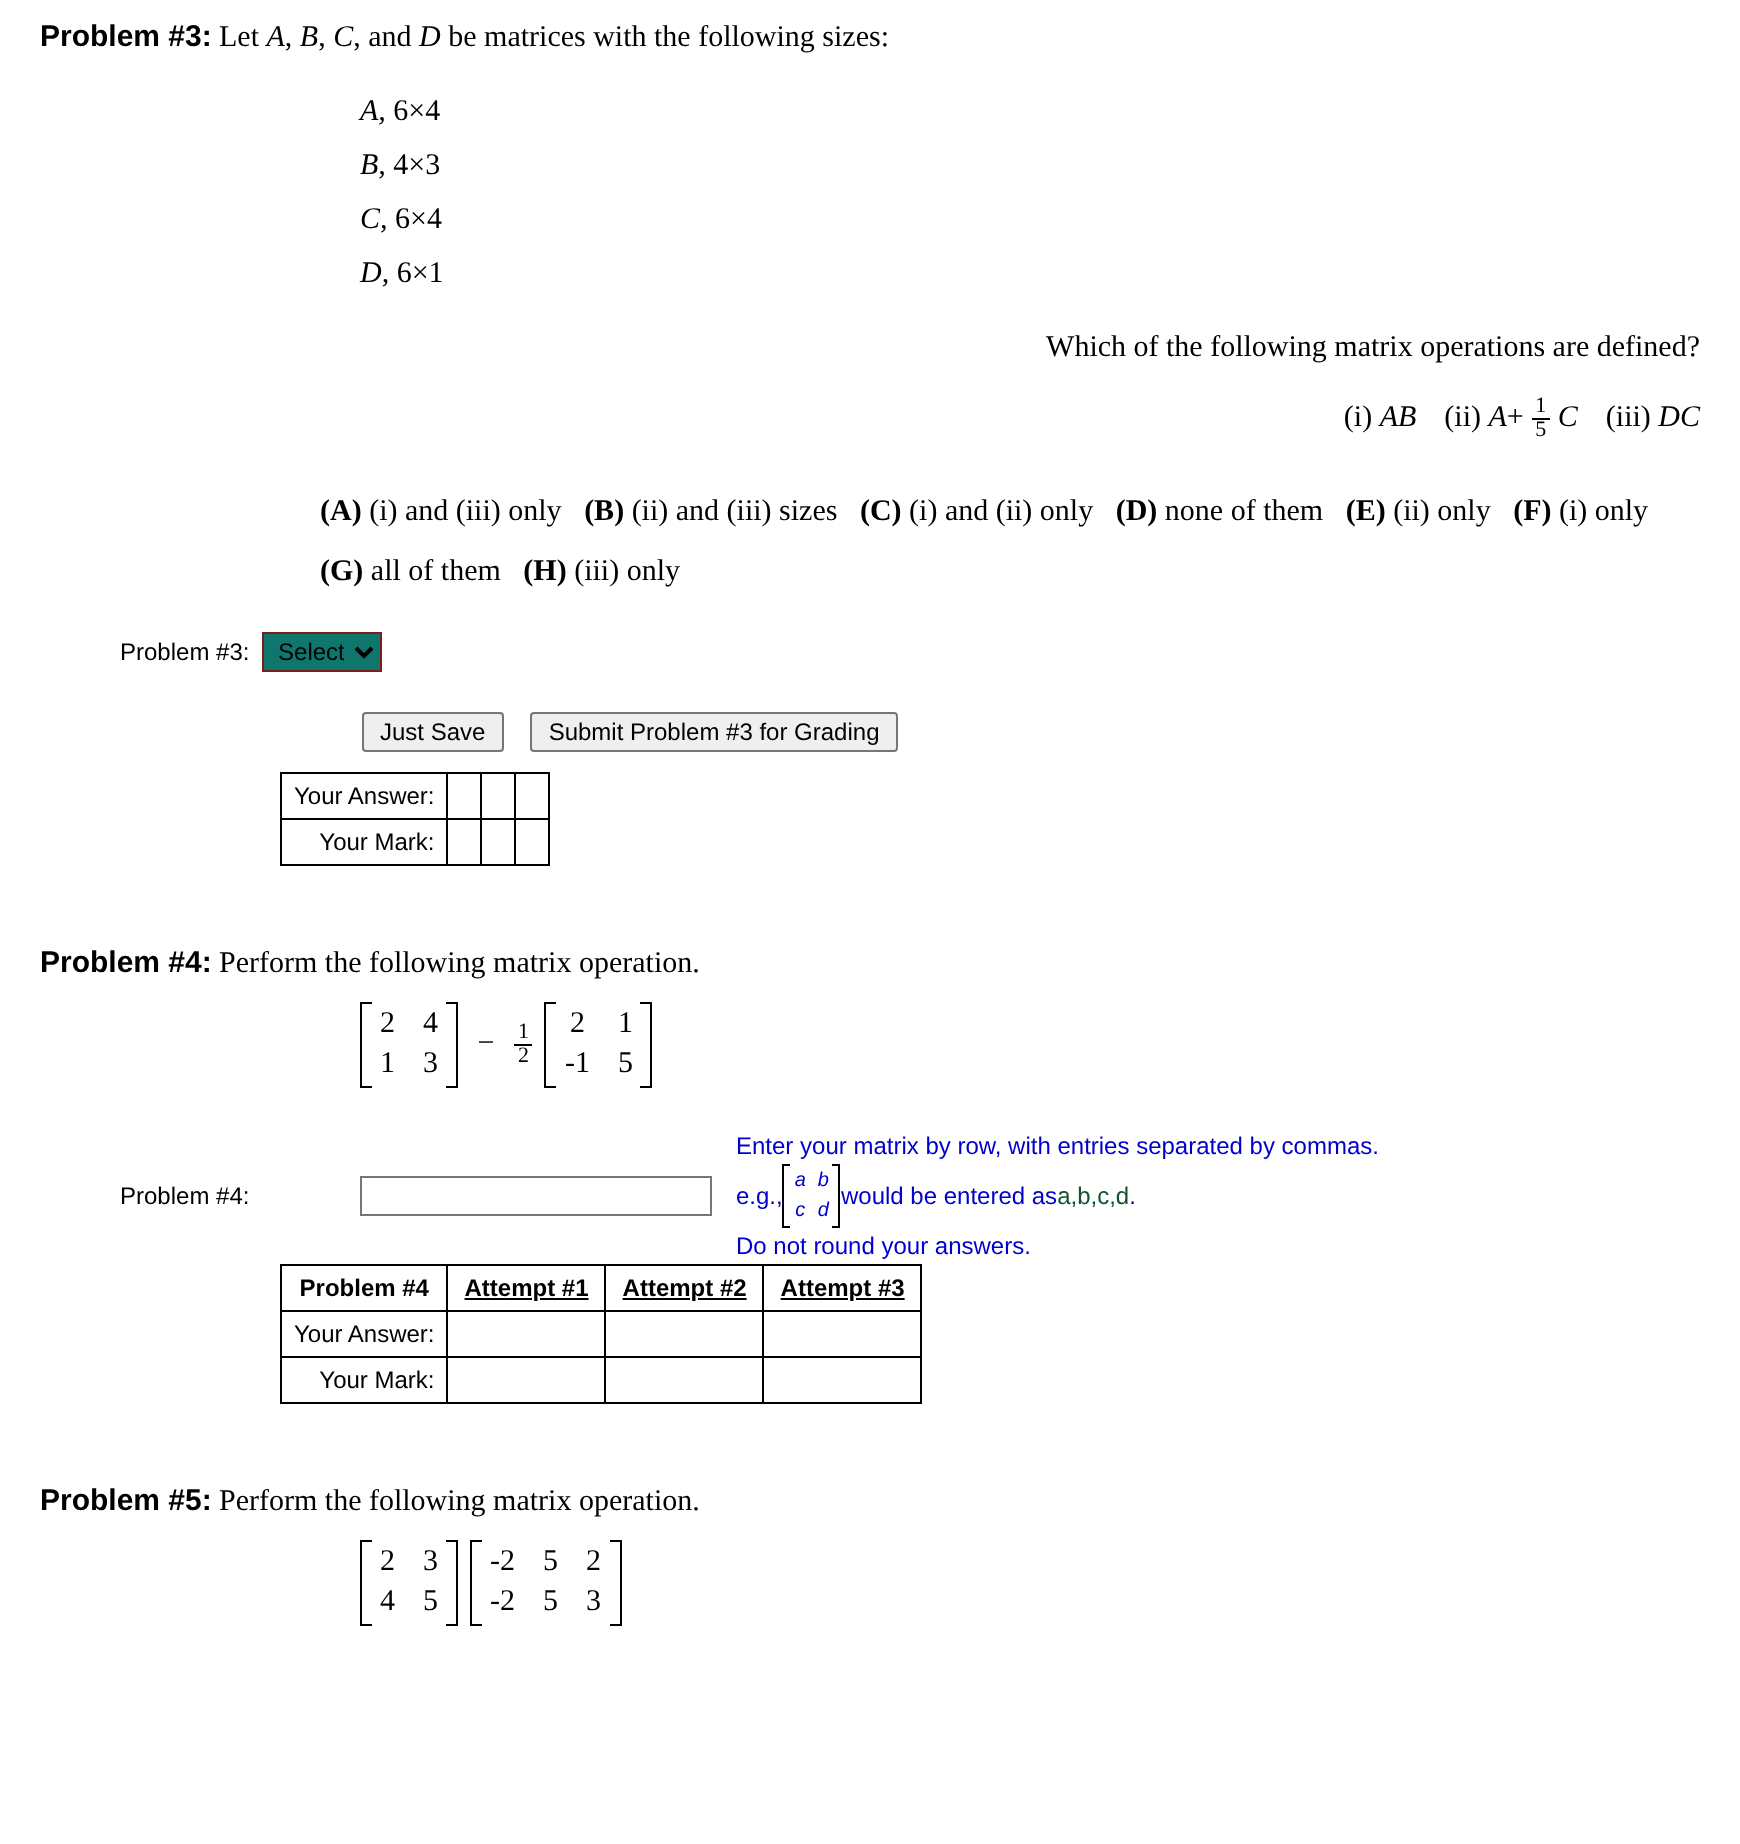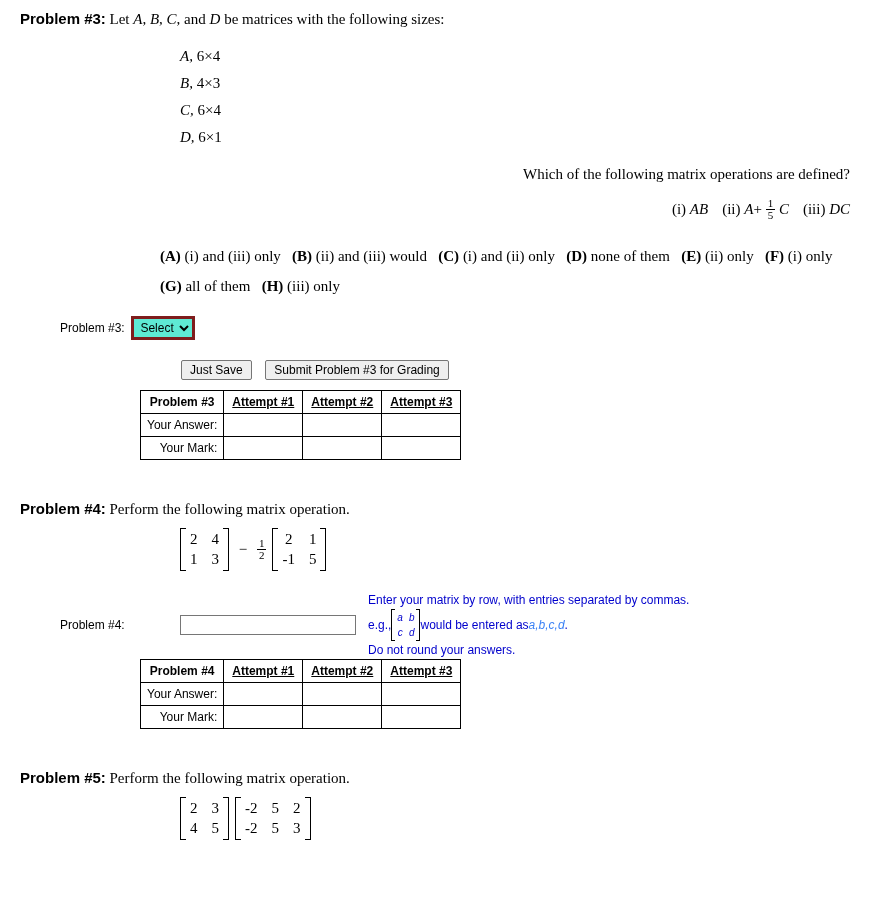--- a/index.html
+++ b/index.html
@@ -61,23 +61,24 @@
   .choices b { font-family: "Times New Roman", serif; }
   .answer-row {
     font-family: Verdana, sans-serif;
     font-size: 12px;
     margin-left: 40px;
     margin-top: 10px;
   }
   select {
     font-family: Arial, sans-serif;
     font-size: 12px;
-    border: 3px solid #7f1d1d;
-    background: #5eead4;
+    border: 1px solid #7f1d1d;
+    background: #0f766e;
     padding: 1px 2px;
+    text-align: right;
   }
   .button-row {
     margin: 20px 0 10px 140px;
     padding-left: 21px;
   }
   button {
     font-family: Arial, sans-serif;
     font-size: 12px;
     padding: 2px 8px;
     border: 1px solid #767676;
@@ -156,21 +157,21 @@
     padding:2px;
     background:#fff;
   }
   .hint {
     color: #0000cc;
     font-family: Verdana, sans-serif;
     font-size: 12px;
     margin-left: 12px;
     line-height:1.5;
   }
-  .hint .ital-green { font-style: italic; color:#3b82f6;}
+  .hint .ital-green { color:#14532d;}
   .mini-matrix {
     display:inline-flex;
     vertical-align:middle;
     font-size:10px;
     font-style:italic;
   }
   .mini-matrix .bracket-l, .mini-matrix .bracket-r { border-width:1px; width:3px;}
   .mini-matrix .mgrid { padding:1px 2px; column-gap:6px; row-gap:0; font-size:10px;}
 </style>
 </head>
@@ -194,21 +195,21 @@
       <span>(i) <span class="ital">AB</span></span>
       <span style="display:inline-flex;align-items:center;">(ii) <span class="ital">&nbsp;A</span> +&nbsp;<span class="frac">
             <span class="num">1</span>
             <span class="den">5</span>
           </span>&nbsp;<span class="ital">C</span></span>
       <span>(iii) <span class="ital">DC</span></span>
     </div>
 
     <div class="choices">
       <b>(A)</b> <span>(i) and (iii) only</span>&nbsp;&nbsp;
-      <b>(B)</b> <span>(ii) and (iii) would</span>&nbsp;&nbsp;
+      <b>(B)</b> <span>(ii) and (iii) sizes</span>&nbsp;&nbsp;
       <b>(C)</b> <span>(i) and (ii) only</span>&nbsp;&nbsp;
       <b>(D)</b> <span>none of them</span>&nbsp;&nbsp;
       <b>(E)</b> <span>(ii) only</span>&nbsp;&nbsp;
       <b>(F)</b> <span>(i) only</span><br>
       <b>(G)</b> <span>all of them</span>&nbsp;&nbsp;
       <b>(H)</b> <span>(iii) only</span>
     </div>
   </div>
 
   <div class="answer-row">
@@ -218,26 +219,20 @@
     </select>
   </div>
 
   <div class="button-row">
     <button>Just Save</button>
     <button>Submit Problem #3 for Grading</button>
   </div>
 
   <table class="attempts">
     <tbody>
-        <tr>
-      <th class="corner">Problem #3</th>
-      <th><span class="attempt-link">Attempt #1</span></th>
-      <th><span class="attempt-link">Attempt #2</span></th>
-      <th><span class="attempt-link">Attempt #3</span></th>
-    </tr>
     <tr>
       <td class="rowhead">Your Answer:</td>
       <td></td>
           <td></td>
           <td></td>
     </tr>
     <tr>
       <td class="rowhead">Your Mark:</td>
       <td></td>
           <td></td>

